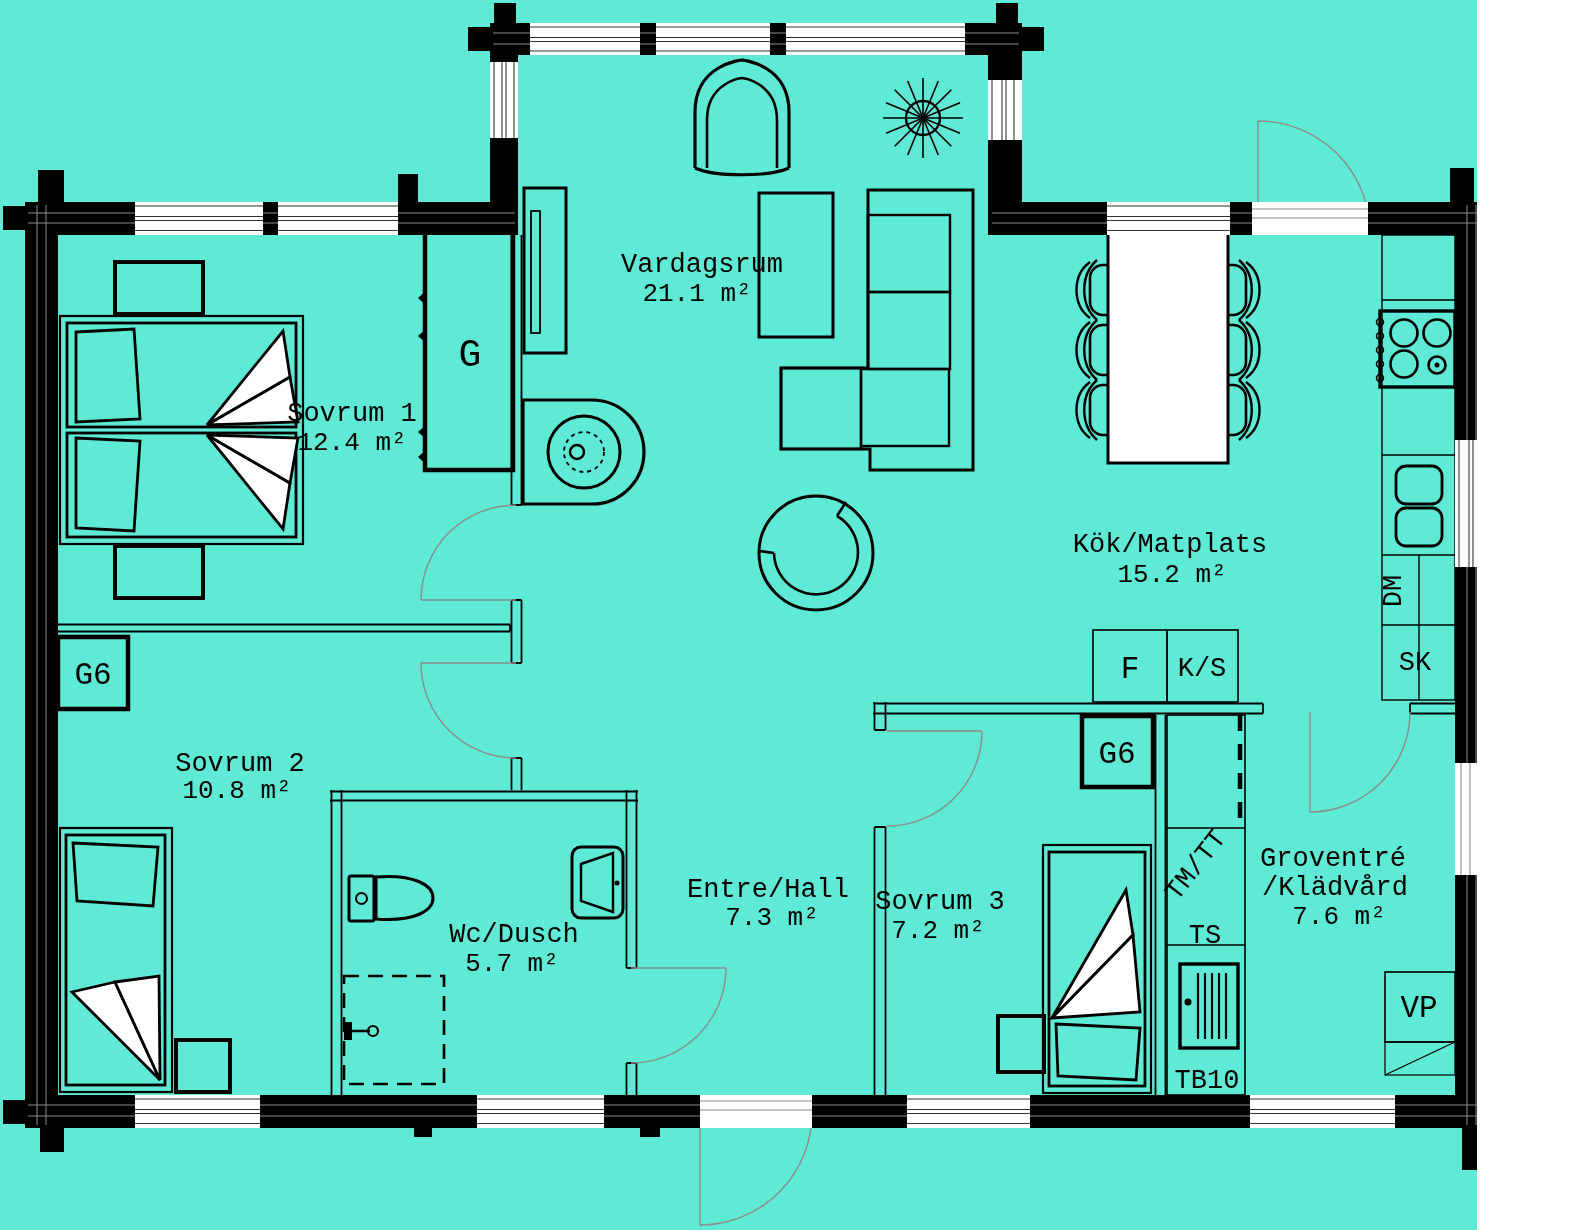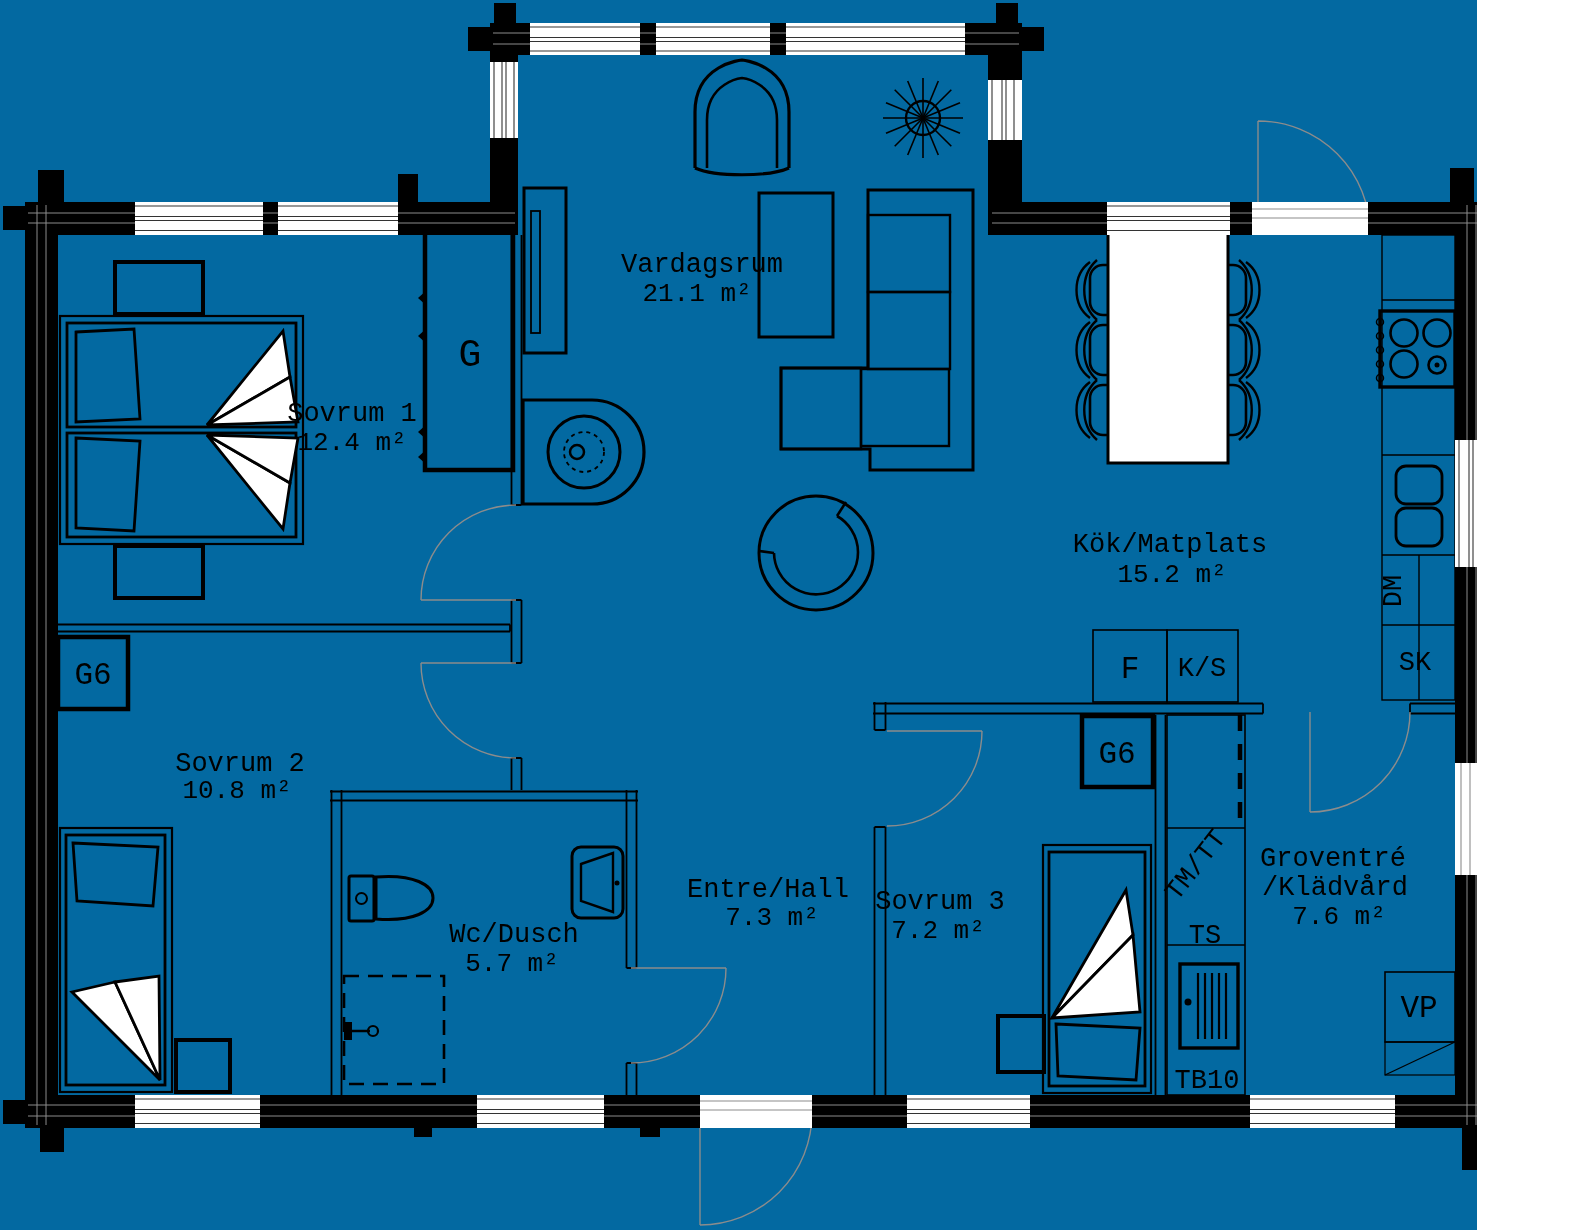--- a/index.html
+++ b/index.html
@@ -1,16 +1,16 @@
 <!DOCTYPE html>
 <html><head>
 <meta charset="utf-8">
 <style>
   html,body{margin:0;padding:0;background:#fff;}
-  #stage{position:relative;width:1477px;height:1230px;background:#0369a1;overflow:hidden;}
+  #stage{position:relative;width:1477px;height:1230px;background:#5eead4;overflow:hidden;}
   svg{display:block;}
   text{font-family:"Liberation Mono","DejaVu Sans Mono",monospace;fill:#000;}
   .roomname{font-size:27px;}
   .roomarea{font-size:26px;}
   .fixlabel{font-size:27px;}
   .biglabel{font-size:38px;}
   .midlabel{font-size:31px;}
 </style>
 </head>
 <body>

